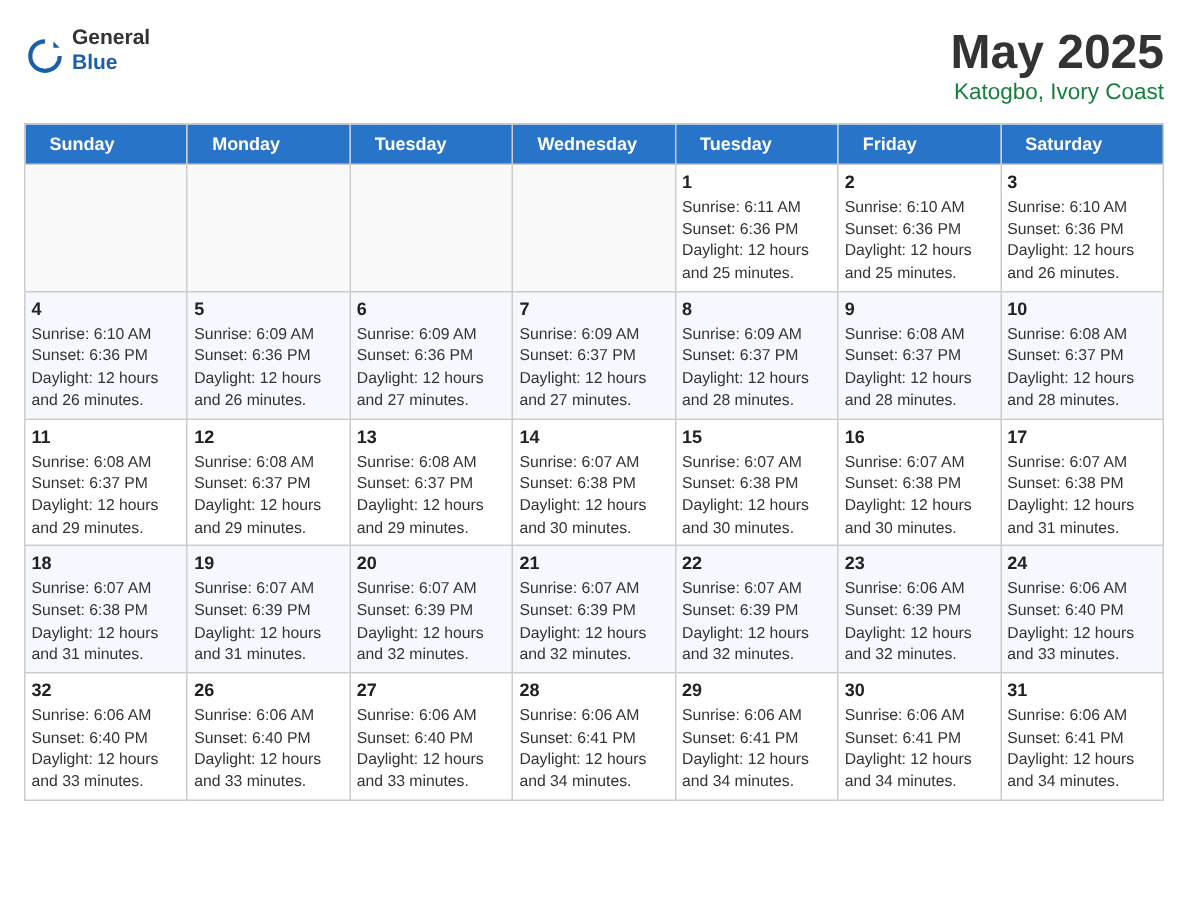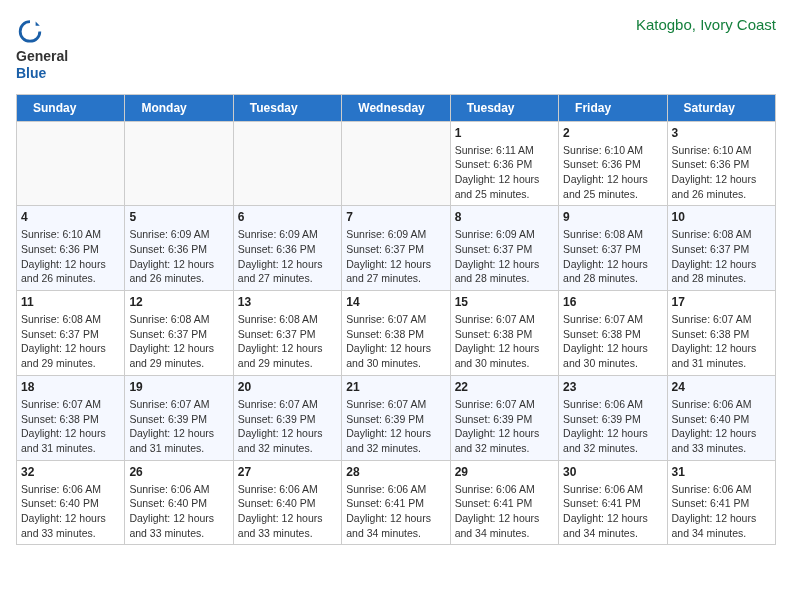--- a/index.html
+++ b/index.html
@@ -11,23 +11,22 @@
       padding: 16px;
     }
     .header {
       display: flex;
       justify-content: space-between;
       align-items: flex-start;
       margin-bottom: 12px;
     }
     .logo {
       display: flex;
-      align-items: flex-start;
+      align-items: flex-end;
       gap: 4px;
-      flex-direction: column;
     }
     .logo-text {
       display: flex;
       flex-direction: column;
       font-weight: bold;
       font-size: 14px;
       line-height: 1.2;
     }
     .logo-general { color: #333; }
     .logo-blue { color: #1a5fa8; }
@@ -98,20 +97,21 @@
     <svg class="logo-icon" viewBox="0 0 40 40">
       <path d="M20 8 C12 8 6 14 6 22 C6 30 12 36 20 36 C28 36 34 30 34 22" stroke="#1a5fa8" stroke-width="4" fill="none"></path>
       <path d="M28 8 L34 14 L28 14 Z" fill="#1a5fa8"></path>
     </svg>
     <div class="logo-text">
       <span class="logo-general">General</span>
       <span class="logo-blue">Blue</span>
     </div>
   </div>
   <div class="title-block">
+    <div class="month-year">May 2025</div>
     <div class="location">Katogbo, Ivory Coast</div>
   </div>
 </div>
 
 <table class="calendar">
   <thead>
     <tr>
     <th>Sunday</th>
         <th>Monday</th>
         <th>Tuesday</th>

